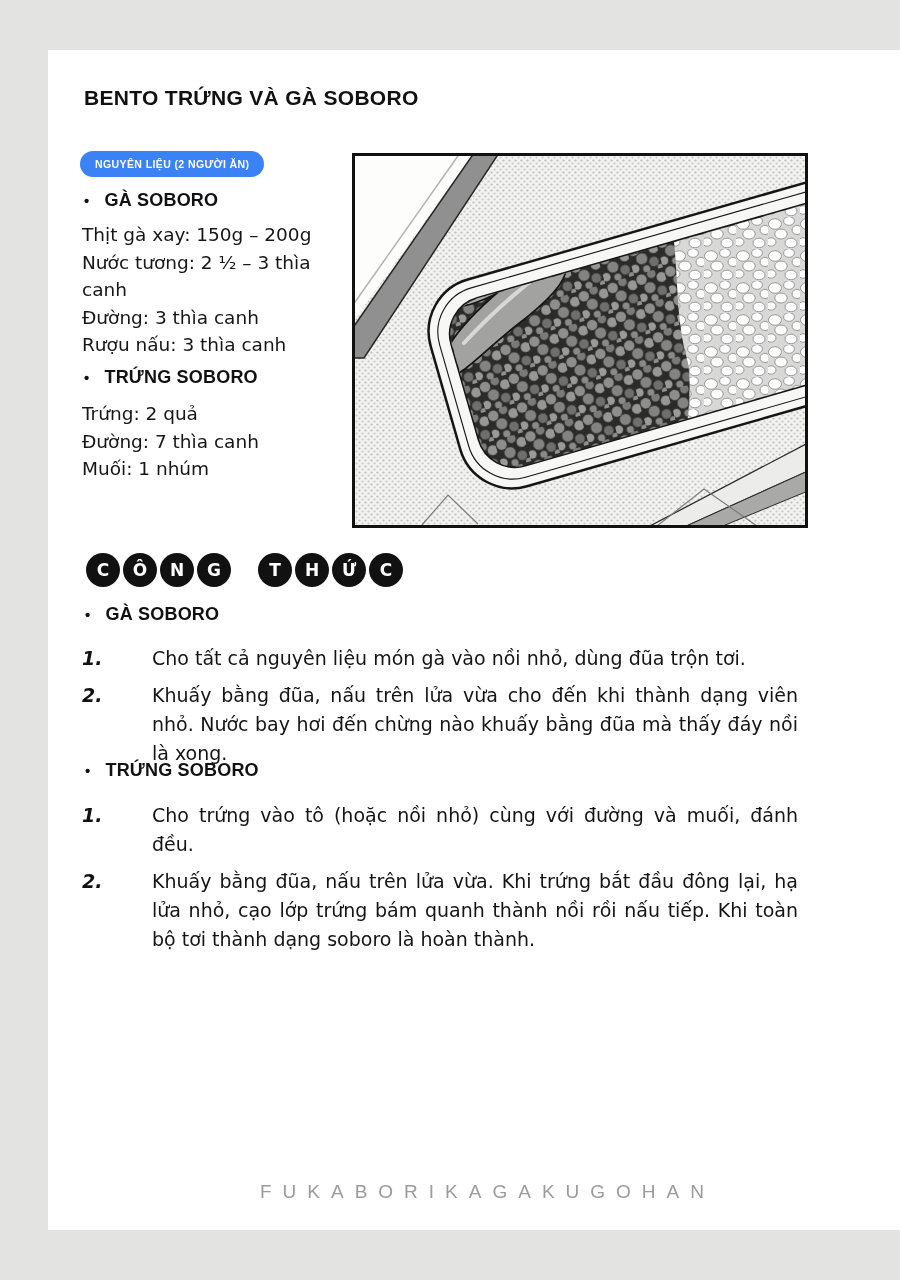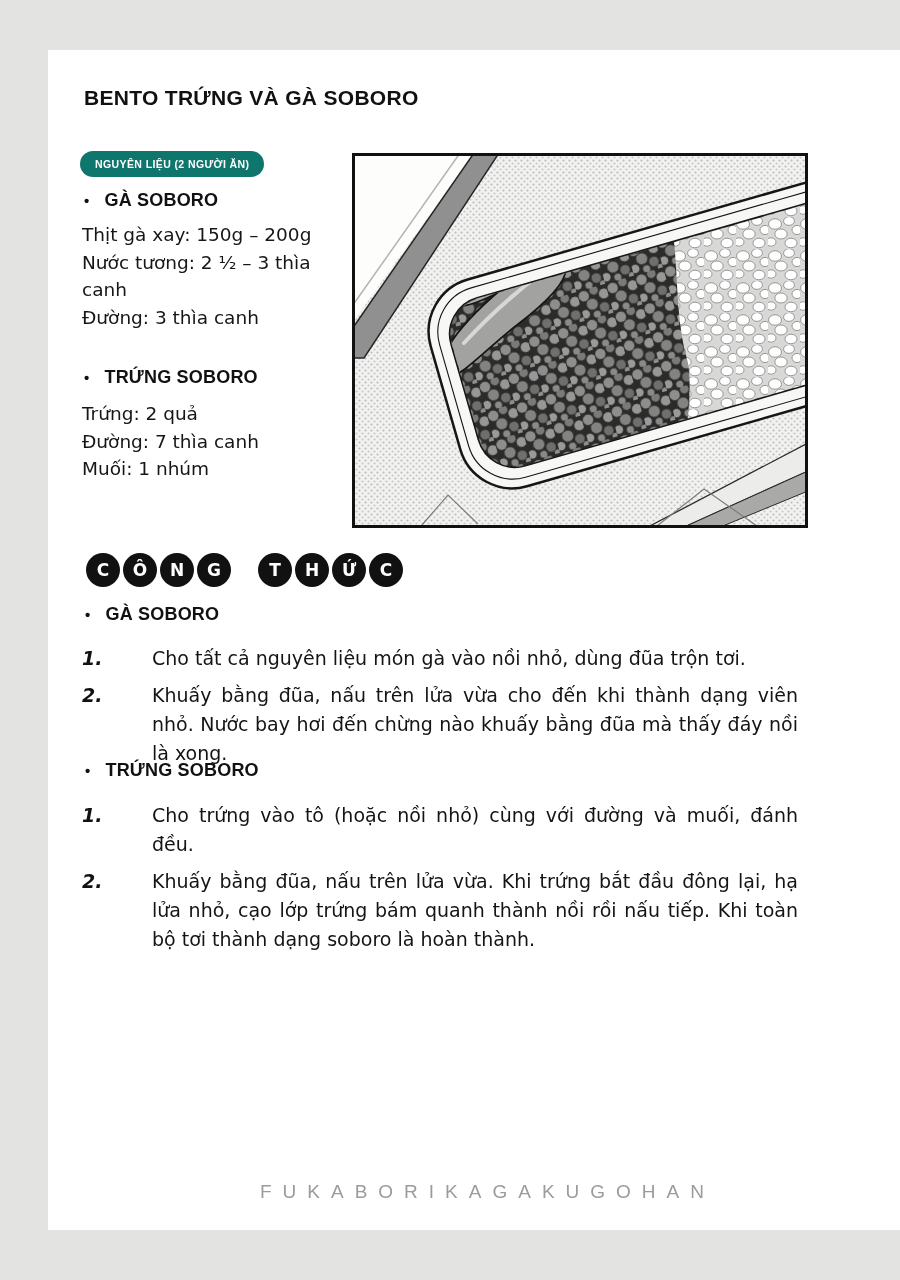--- a/index.html
+++ b/index.html
@@ -13,21 +13,21 @@
     position:absolute; left:48px; top:50px; width:868px; height:1180px;
     background:#ffffff;
   }
   .page-title {
     position:absolute; left:36px; top:36px;
     font-family:"Liberation Sans", sans-serif;
     font-weight:700; font-size:21px; letter-spacing:.3px; color:#111;
   }
   .badge {
     position:absolute; left:32px; top:101px; height:26px;
-    background:#0f766e; color:#fff; border-radius:13px;
+    background:#3b82f6; color:#fff; border-radius:13px;
     padding:0 15px; line-height:26px;
     font-family:"Liberation Sans", sans-serif;
     font-weight:700; font-size:10.5px; letter-spacing:.4px;
   }
   .sec-heading {
     position:absolute; display:flex; align-items:center;
     font-family:"Liberation Sans", sans-serif;
     font-weight:700; font-size:18px; letter-spacing:.2px; color:#111;
   }
   .sec-heading .bullet { font-size:15px; margin-right:15px; }
@@ -87,20 +87,21 @@
     <div class="badge">NGUYÊN LIỆU (2 NGƯỜI ĂN)</div>
 
     <div class="sec-heading ing-h1">
       <span class="bullet">•</span>
       <span>GÀ SOBORO</span>
     </div>
     <div class="ing-list ing-l1">
       <p>Thịt gà xay: 150g – 200g</p>
       <p>Nước tương: 2 ½ – 3 thìa canh</p>
       <p>Đường: 3 thìa canh</p>
+      <p>Rượu nấu: 3 thìa canh</p>
     </div>
 
     <div class="sec-heading ing-h2">
       <span class="bullet">•</span>
       <span>TRỨNG SOBORO</span>
     </div>
     <div class="ing-list ing-l2">
       <p>Trứng: 2 quả</p>
       <p>Đường: 7 thìa canh</p>
       <p>Muối: 1 nhúm</p>

